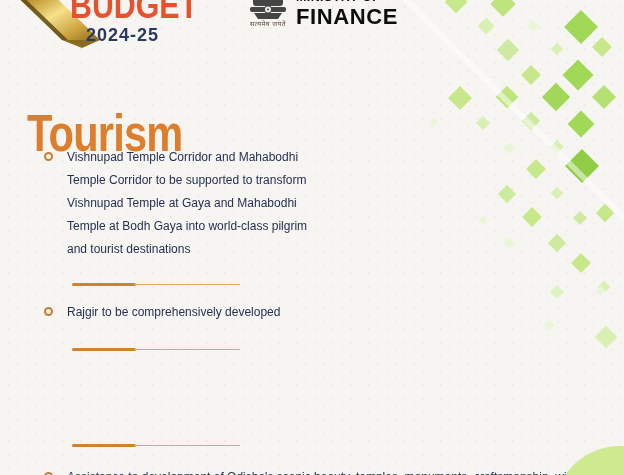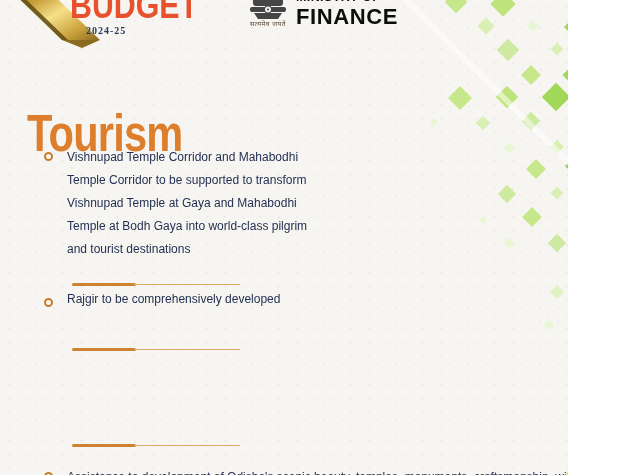--- a/index.html
+++ b/index.html
@@ -1,40 +1,40 @@
 <!DOCTYPE html>
 <html><head>
 <meta charset="utf-8">
 <style>
   html,body{margin:0;padding:0;}
   #stage{
     position:relative;
-    width:568px;height:475px;
+    width:624px;height:475px;
     overflow:hidden;
     background-color:#f7f5f1;
     background-image:
       radial-gradient(rgba(95,95,115,0.06) 1.1px, transparent 1.4px),
       radial-gradient(rgba(95,95,115,0.06) 1.1px, transparent 1.4px);
     background-size:18px 14px;
     background-position:0 0, 9px 7px;
     font-family:"Liberation Sans", sans-serif;
   }
   
   .ribbon-svg{position:absolute;left:-14px;top:-18px;}
   .budget-title{
     position:absolute;left:70px;top:-15px;
     font-size:37px;font-weight:800;letter-spacing:0px;
     color:#e8512e;
     transform:scaleX(0.82);transform-origin:left top;
     white-space:nowrap;
   }
   .budget-year{
     position:absolute;left:86px;top:25px;
-    font-size:10px;font-weight:700;letter-spacing:1px;
-    color:#2a3a5f;white-space:nowrap;font-family:Liberation Serif, serif;
+    font-size:18px;font-weight:700;letter-spacing:1px;
+    color:#2a3a5f;white-space:nowrap;
   }
   .emblem-svg{position:absolute;left:246px;top:-16px;}
   .emblem-caption{
     position:absolute;left:243px;top:19px;width:50px;
     text-align:center;font-size:6.5px;color:#5a4636;letter-spacing:0.5px;
   }
   .ministry-line1{
     position:absolute;left:296px;top:-10px;
     font-size:12.5px;font-weight:700;letter-spacing:0.4px;color:#141414;
     white-space:nowrap;
@@ -55,21 +55,21 @@
   
   .bullet{position:absolute;left:44px;display:flex;gap:14px;align-items:flex-start;}
   .ring{
     flex:0 0 auto;width:5px;height:5px;margin-top:6px;
     border:2.5px solid #c87b2e;border-radius:50%;background:#fdf6ec;
   }
   .btext{
     margin:0;font-size:12px;line-height:23px;color:#243153;
     white-space:pre-line;
   }
-  .b1{top:146px;} .b2{top:288px;align-items:center;} .b3{top:372px;} .b4{top:466px;}
+  .b1{top:146px;} .b2{top:301px;} .b3{top:372px;} .b4{top:466px;}
   .b4 .btext{width:540px;}
   .divider{position:absolute;left:72px;width:168px;height:3px;}
   .divider .thick{position:absolute;left:0;top:0;width:64px;height:3px;background:#cf8230;border-radius:2px;}
   .divider .thin{position:absolute;left:62px;top:1px;width:106px;height:1.3px;background:#d8ab66;}
   .d1{top:283px;} .d2{top:348px;} .d3{top:444px;}
   
   .deco-svg{position:absolute;left:0;top:0;pointer-events:none;}
 </style>
 </head>
 <body>

